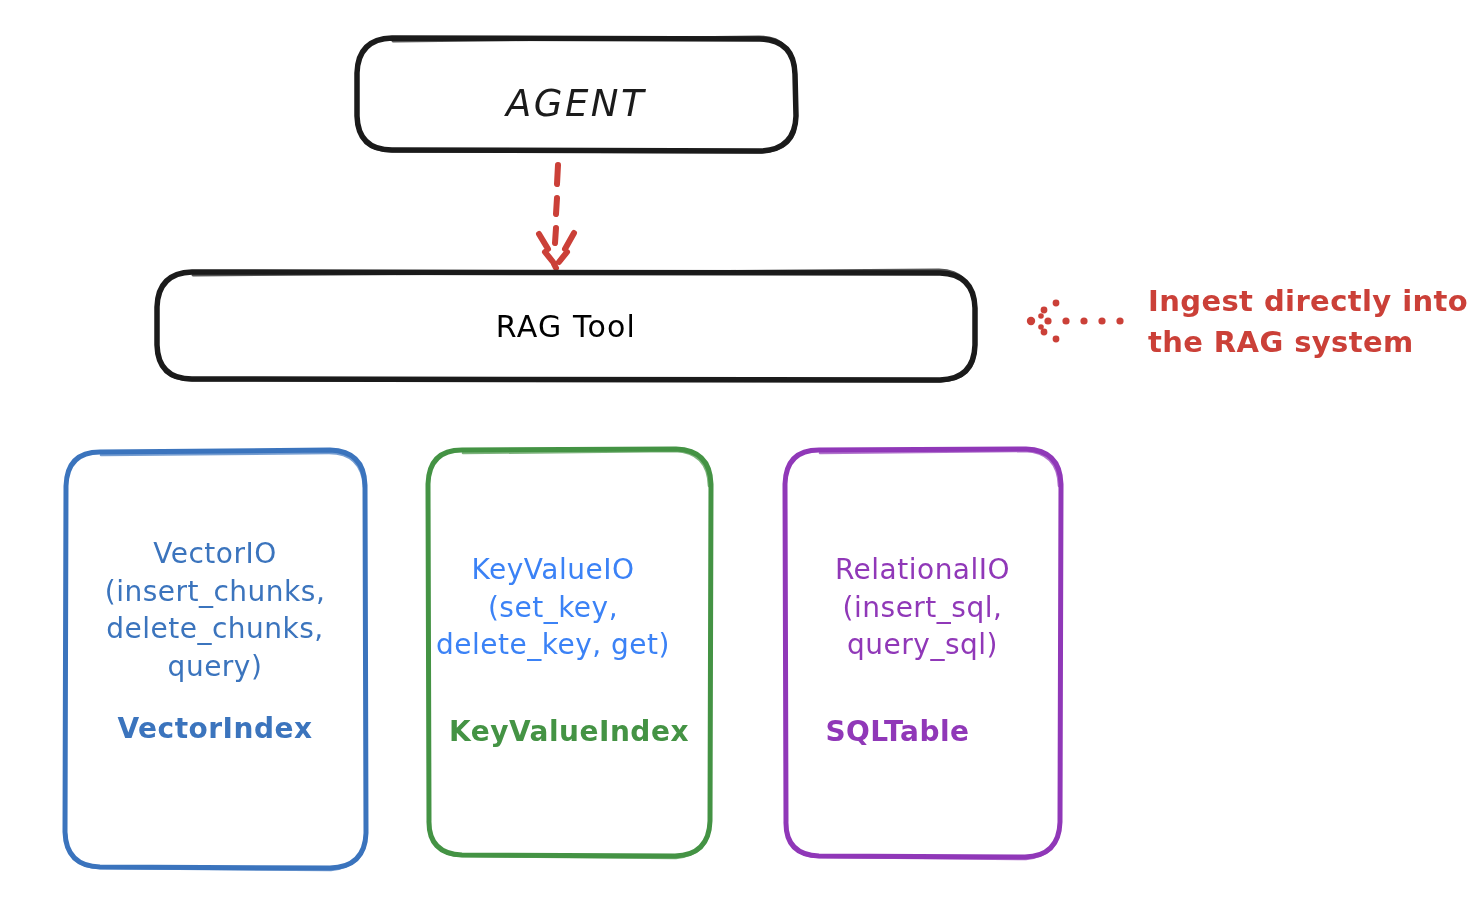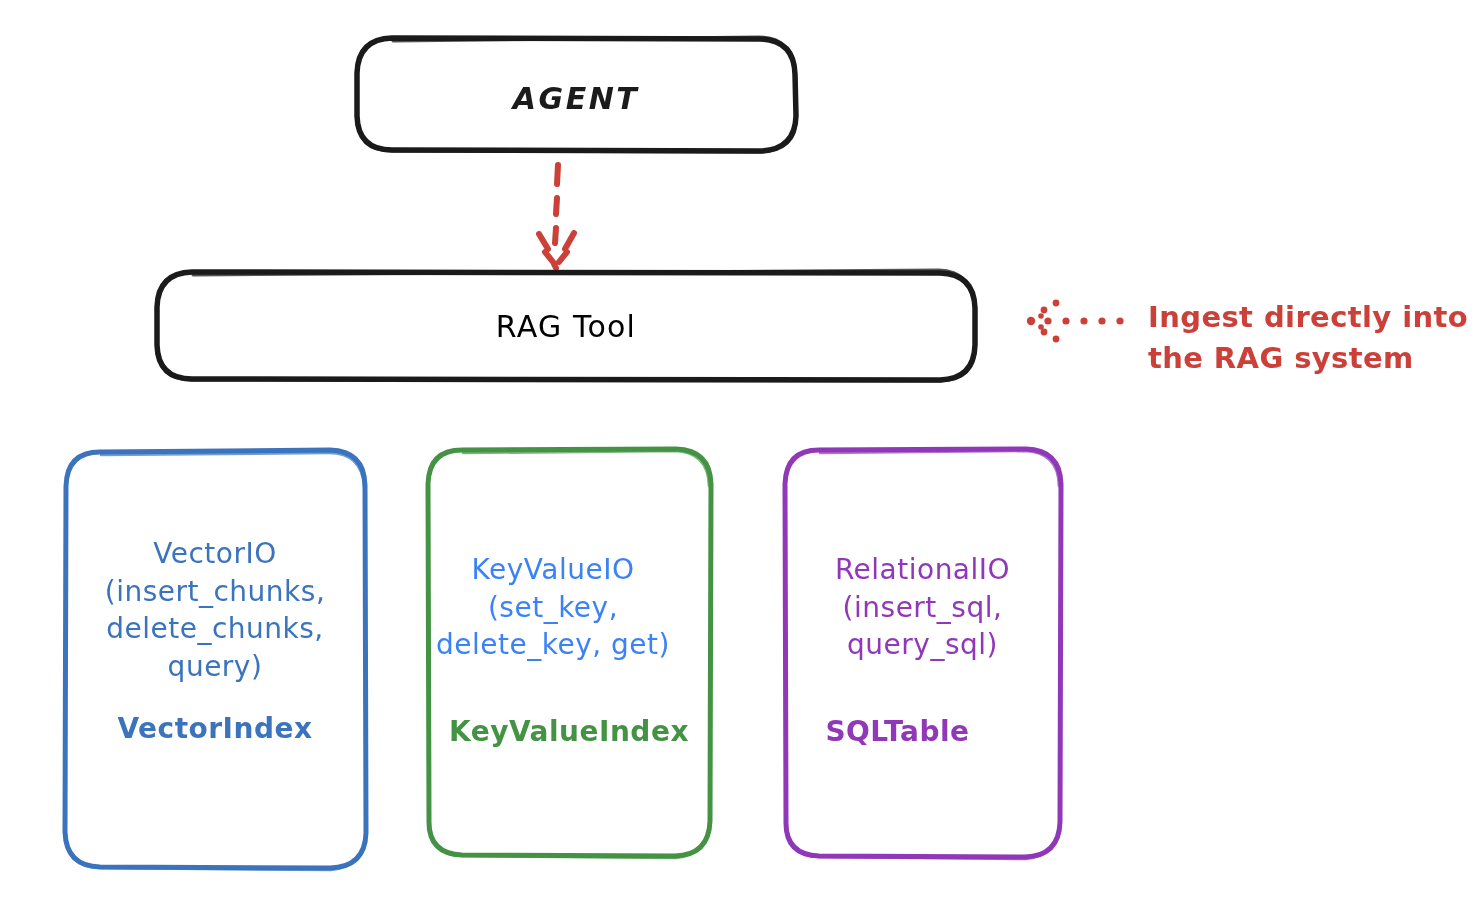--- a/index.html
+++ b/index.html
@@ -24,23 +24,23 @@
   .node-label {
     position: absolute;
     text-align: center;
     line-height: 1.34;
     white-space: pre-line;
     font-family: "DejaVu Sans", sans-serif;
     letter-spacing: 0.5px;
   }
   .black-label {
     color: #1b1b1b;
-    font-size: 30px;
+    font-size: 37px;
     font-style: italic;
-    font-weight: 700;
+    font-weight: 400;
     letter-spacing: 2.5px;
     text-align: center;
   }
   .rag-label {
     color: #000000;
     font-size: 30px;
     font-weight: 500;
     letter-spacing: 1.2px;
   }
   .io-label {
@@ -66,21 +66,21 @@
 
   #vector-io-text    { left: 65px;  top: 535px; width: 300px; color: #3b74bd; }
   #vector-index-text { left: 65px;  top: 710px; width: 300px; color: #3b74bd; }
 
   #kv-io-text    { left: 412px; top: 551px; width: 282px; color: #3b82f6; }
   #kv-index-text { left: 428px; top: 713px; width: 282px; color: #449344; }
 
   #rel-io-text   { left: 785px; top: 551px; width: 275px; color: #9038b8; }
   #sql-table-text{ left: 760px; top: 713px; width: 275px; color: #9038b8; }
 
-  #annot-text   { left: 1148px; top: 281px; width: 330px; margin-top: 16px; }
+  #annot-text   { left: 1148px; top: 281px; width: 330px; }
 </style>
 </head>
 <body>
 
 <svg id="canvas" viewBox="0 0 1484 910">
 
   <path d="M 392 38 L 760 39 Q 794 40 795 74 L 796 116 Q 795 150 760 151 L 392 150 Q 358 150 357 116 L 357 73 Q 358 39 392 38 Z" fill="#ffffff" stroke="#1b1b1b" stroke-width="5.5" stroke-linecap="round" stroke-linejoin="round"></path>
   <path d="M 393 41 L 759 37 Q 792 37 794 72 M 796 118 Q 797 150 761 152 L 393 151 Q 359 152 357 118" fill="none" stroke="#1b1b1b" stroke-width="3" stroke-linecap="round" opacity="0.75"></path>
 
   <g>

